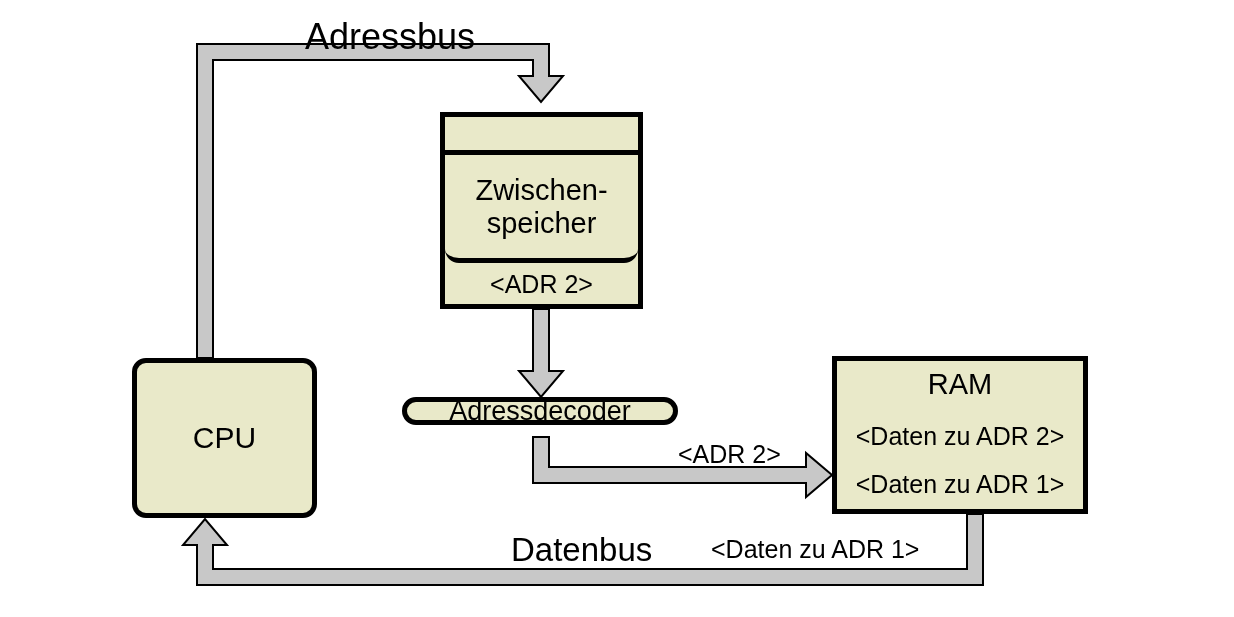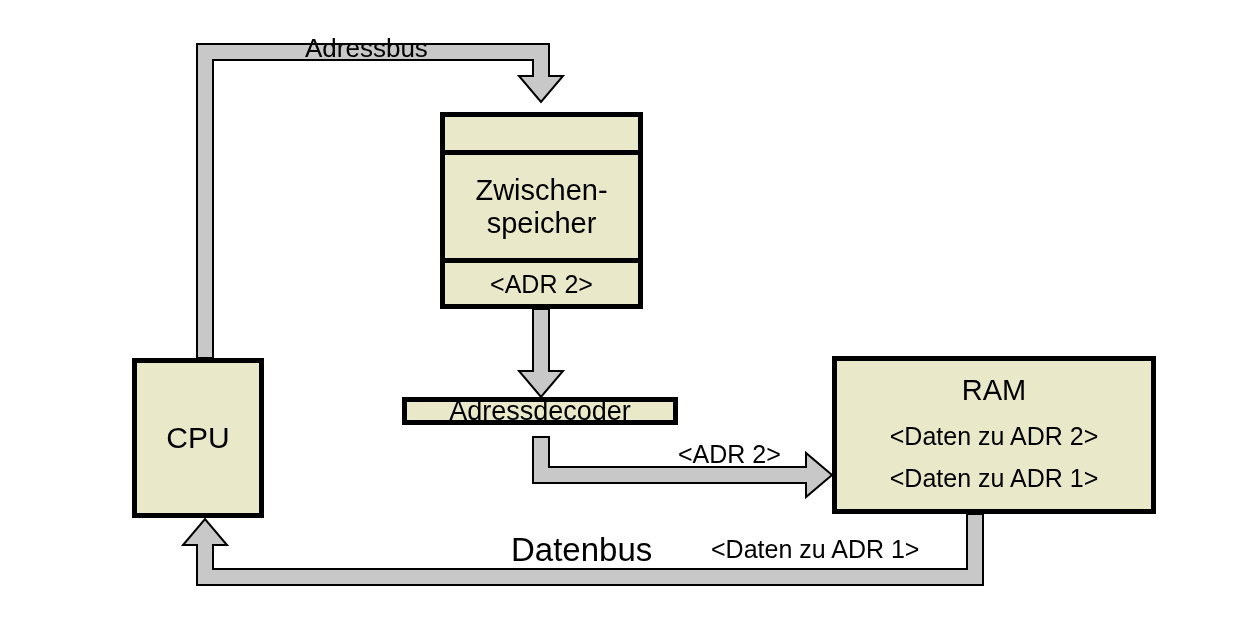--- a/index.html
+++ b/index.html
@@ -29,20 +29,21 @@
     box-sizing: border-box;
     background: #e9e9c9;
     border: 5px solid #000000;
     z-index: 3;
   }
   .blk-label {
     text-align: center;
     color: #000000;
     line-height: 1.12;
     white-space: pre;
+    border-radius: 14px;
   }
   
   #zwischenspeicher-block {
     left: 440px;
     top: 112px;
     width: 203px;
     height: 197px;
     padding: 0;
     display: flex;
     flex-direction: column;
@@ -66,21 +67,21 @@
     box-sizing: border-box;
     display: flex;
     align-items: center;
     justify-content: center;
     font-size: 25px;
   }
   
   #cpu-block {
     left: 132px;
     top: 358px;
-    width: 132px;
+    width: 185px;
     height: 160px;
     display: flex;
     align-items: center;
     justify-content: center;
     font-size: 30px;
   }
   
   #adressdecoder-block {
     left: 402px;
     top: 397px;
@@ -88,48 +89,48 @@
     height: 28px;
     display: flex;
     align-items: center;
     justify-content: center;
     font-size: 27px;
   }
   
   #ram-block {
     left: 832px;
     top: 356px;
-    width: 324px;
+    width: 256px;
     height: 158px;
     display: flex;
     flex-direction: column;
     align-items: center;
     justify-content: center;
-    gap: 8px;
+    gap: 14px;
   }
   #ram-title {
     font-size: 29px;
     margin-bottom: 6px;
   }
   .ram-line {
     font-size: 25px;
     line-height: 1.35;
     text-align: center;
   }
   
   .free-label {
     position: absolute;
     color: #000000;
     white-space: pre;
     z-index: 4;
   }
   #label-adressbus {
     left: 305px;
-    top: 33px;
-    font-size: 26px;
+    top: 16px;
+    font-size: 36px;
   }
   #label-adr2-bus {
     left: 678px;
     top: 440px;
     font-size: 25px;
   }
   #label-datenbus {
     left: 511px;
     top: 531px;
     font-size: 33px;

